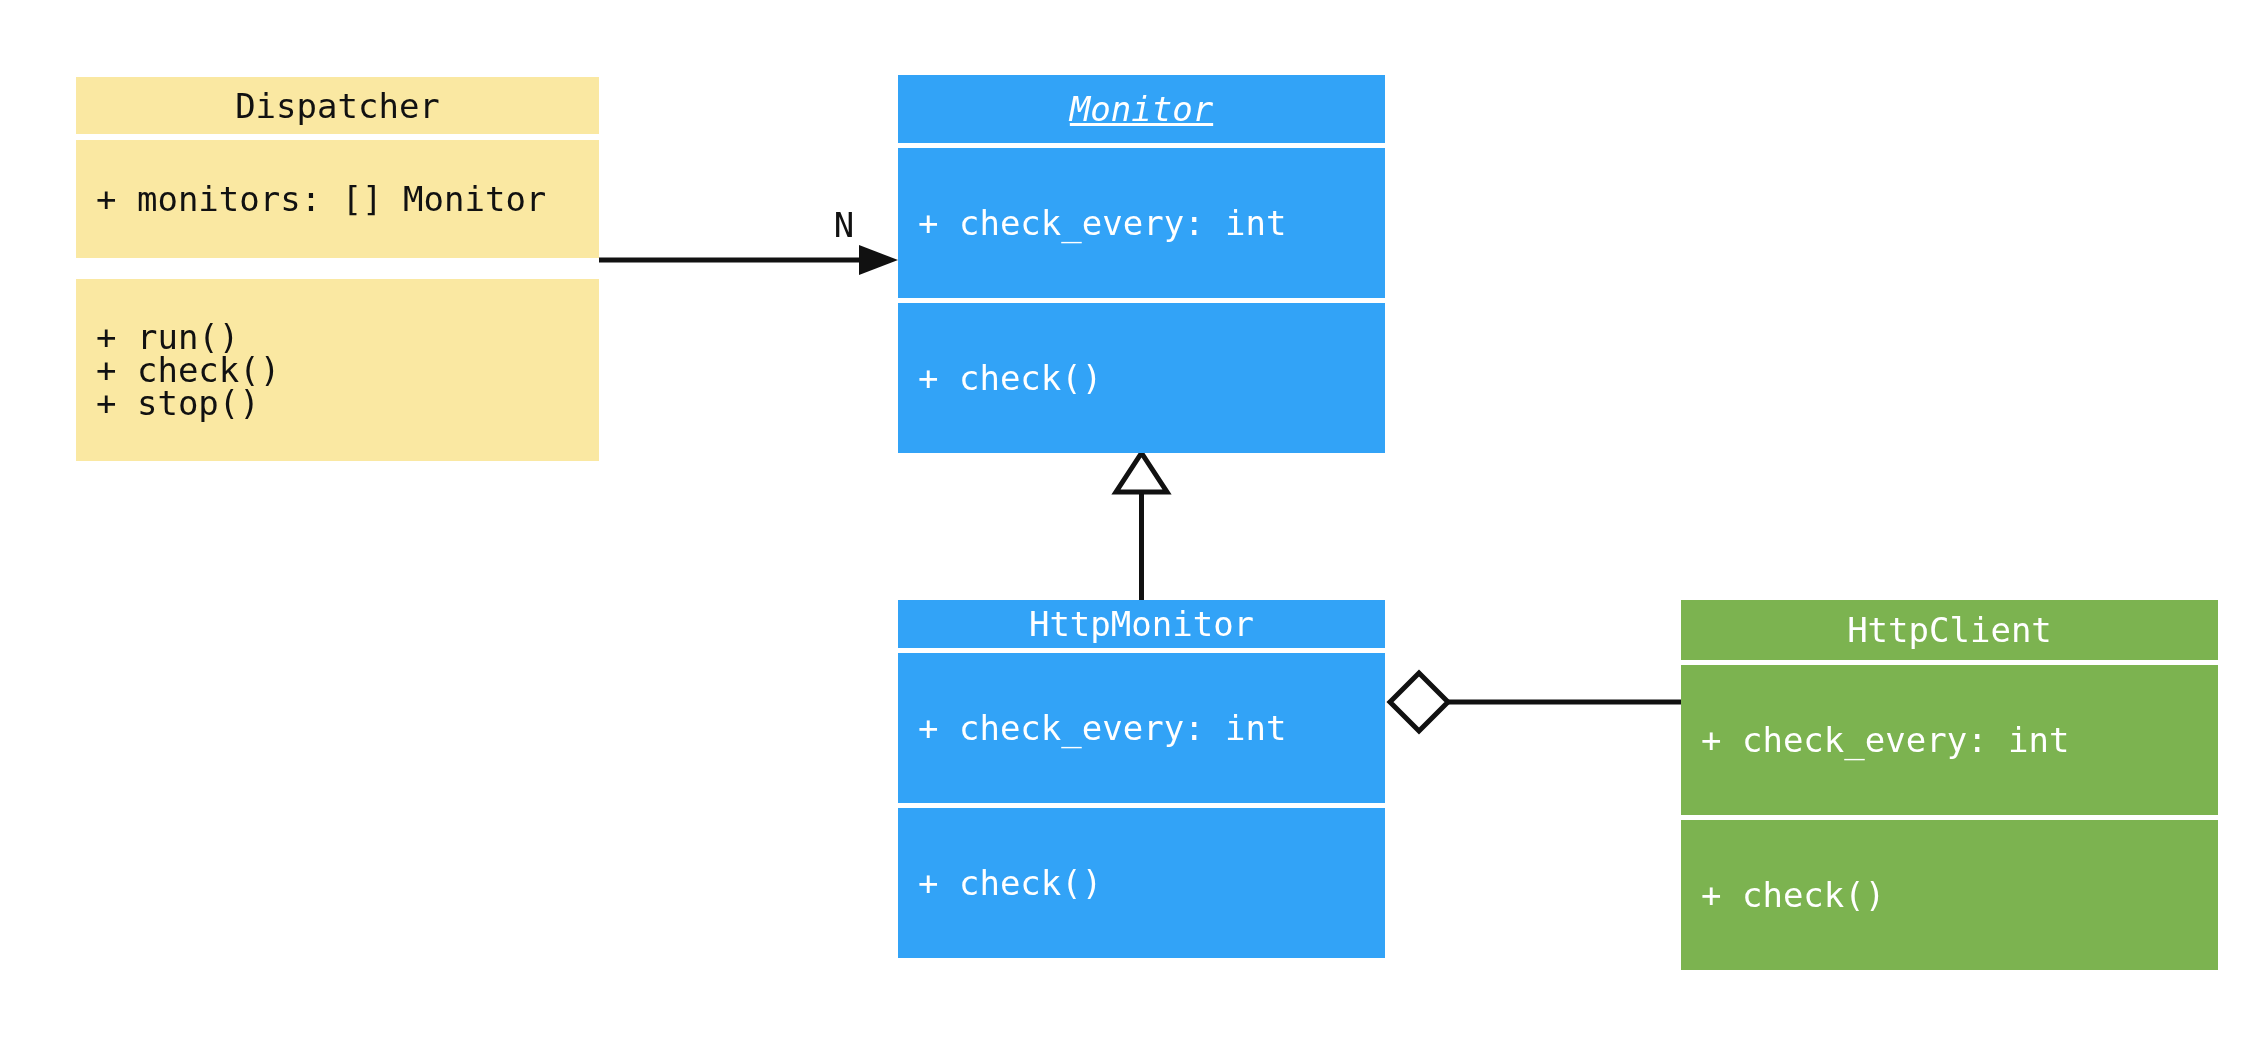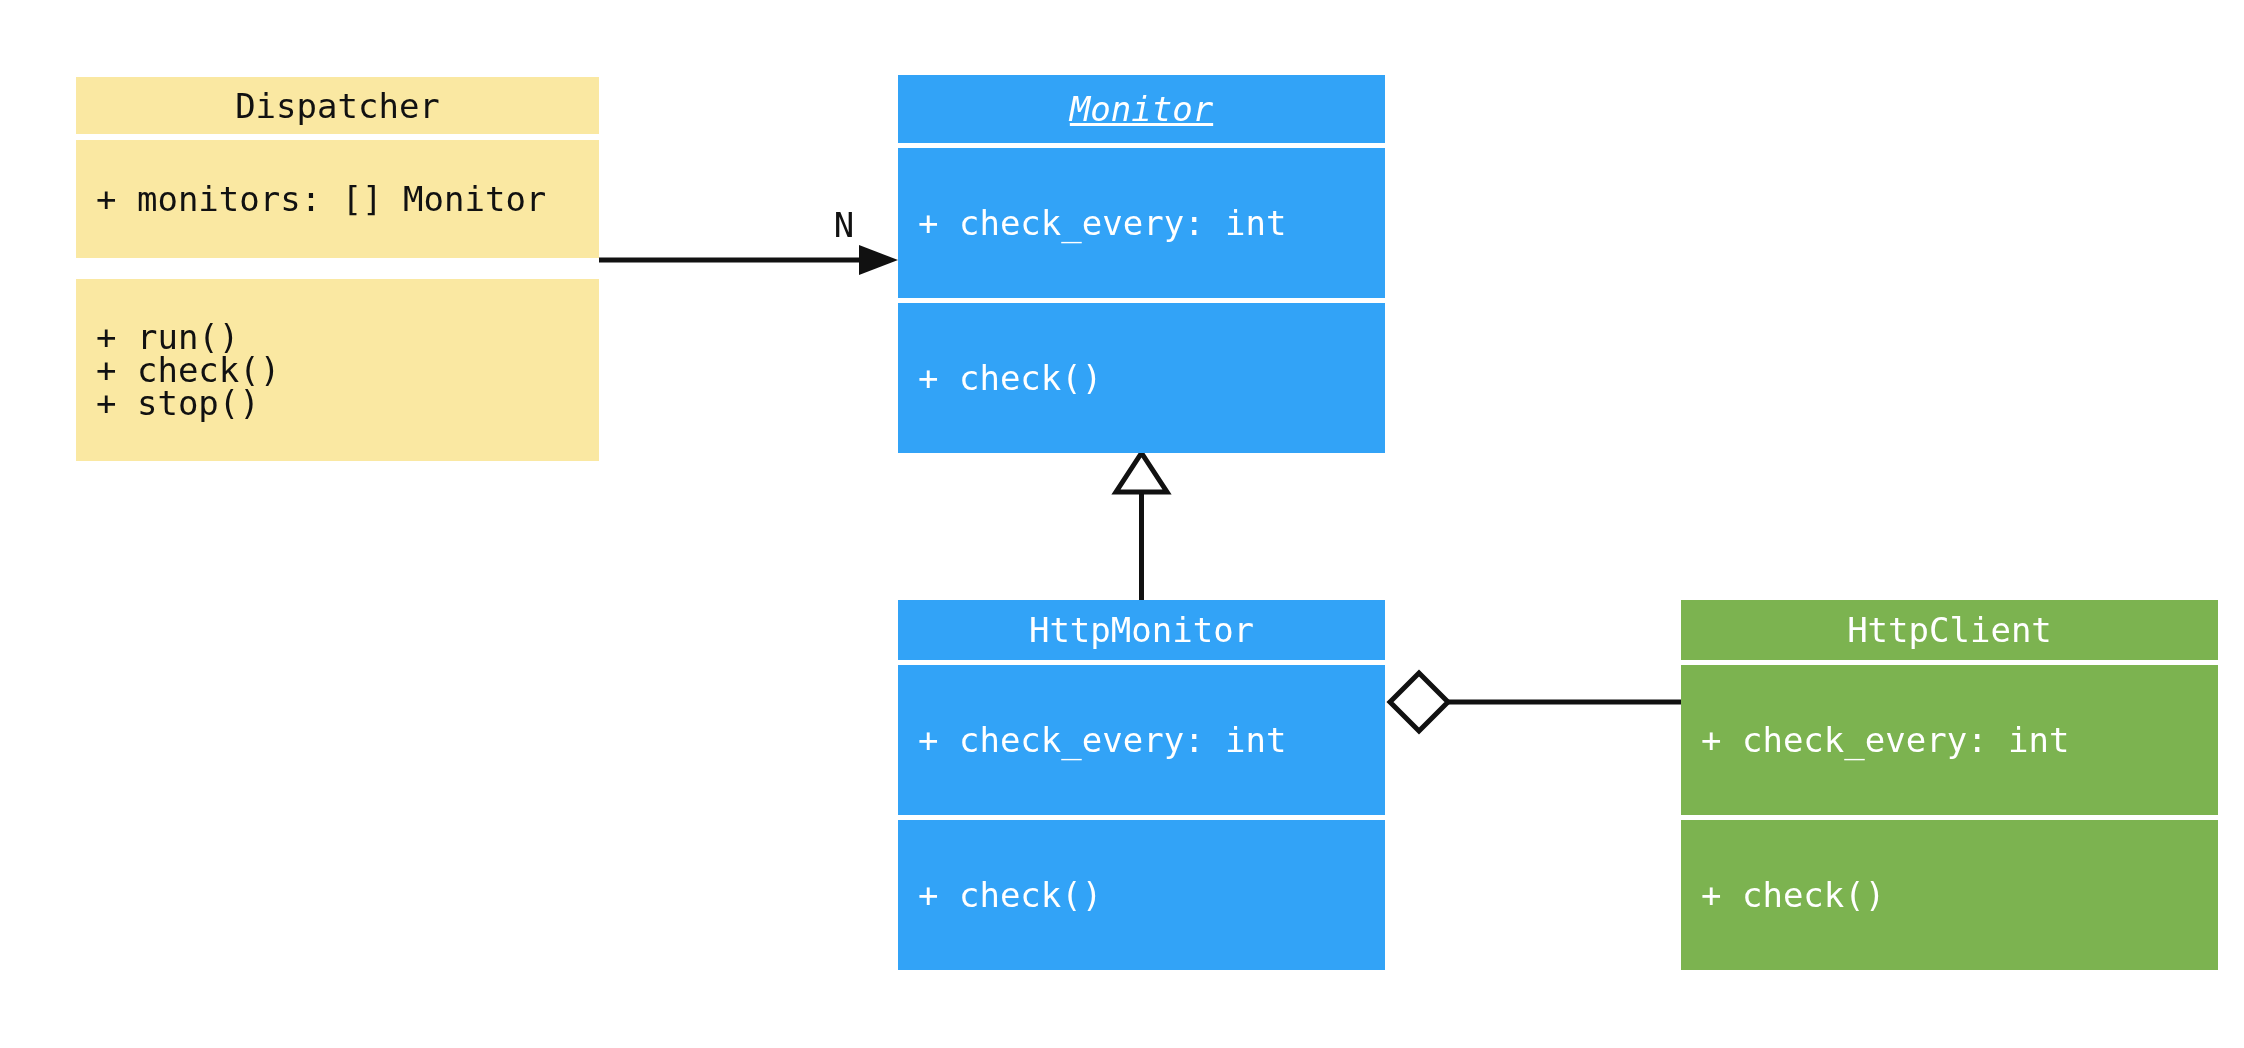--- a/index.html
+++ b/index.html
@@ -53,21 +53,21 @@
   #class-dispatcher .title   { height: 57px; }
   #class-dispatcher .attrs   { height: 118px; margin-top: 6px; }
   #class-dispatcher .methods { height: 182px; margin-top: 21px; }
   
   #class-monitor { left: 898px; top: 75px;  width: 487px; }
   #class-monitor .title   { height: 68px; text-decoration: underline; }
   #class-monitor .attrs   { height: 150px; margin-top: 5px; }
   #class-monitor .methods { height: 150px; margin-top: 5px; }
   
   #class-httpmonitor { left: 898px; top: 600px; width: 487px; }
-  #class-httpmonitor .title   { height: 60px; }
+  #class-httpmonitor .title   { height: 48px; }
   #class-httpmonitor .attrs   { height: 150px; margin-top: 5px; }
   #class-httpmonitor .methods { height: 150px; margin-top: 5px; }
   
   #class-httpclient { left: 1681px; top: 600px; width: 537px; }
   #class-httpclient .title   { height: 60px; }
   #class-httpclient .attrs   { height: 150px; margin-top: 5px; }
   #class-httpclient .methods { height: 150px; margin-top: 5px; }
 
   #assoc-label {
     position: absolute;

